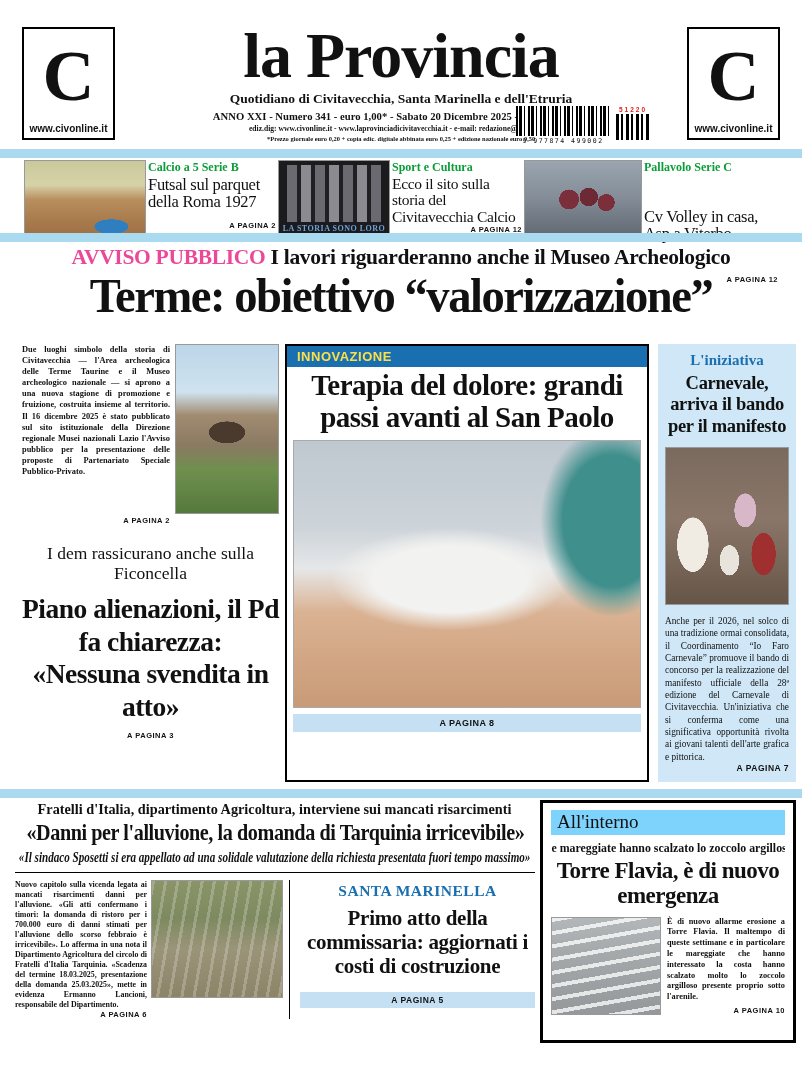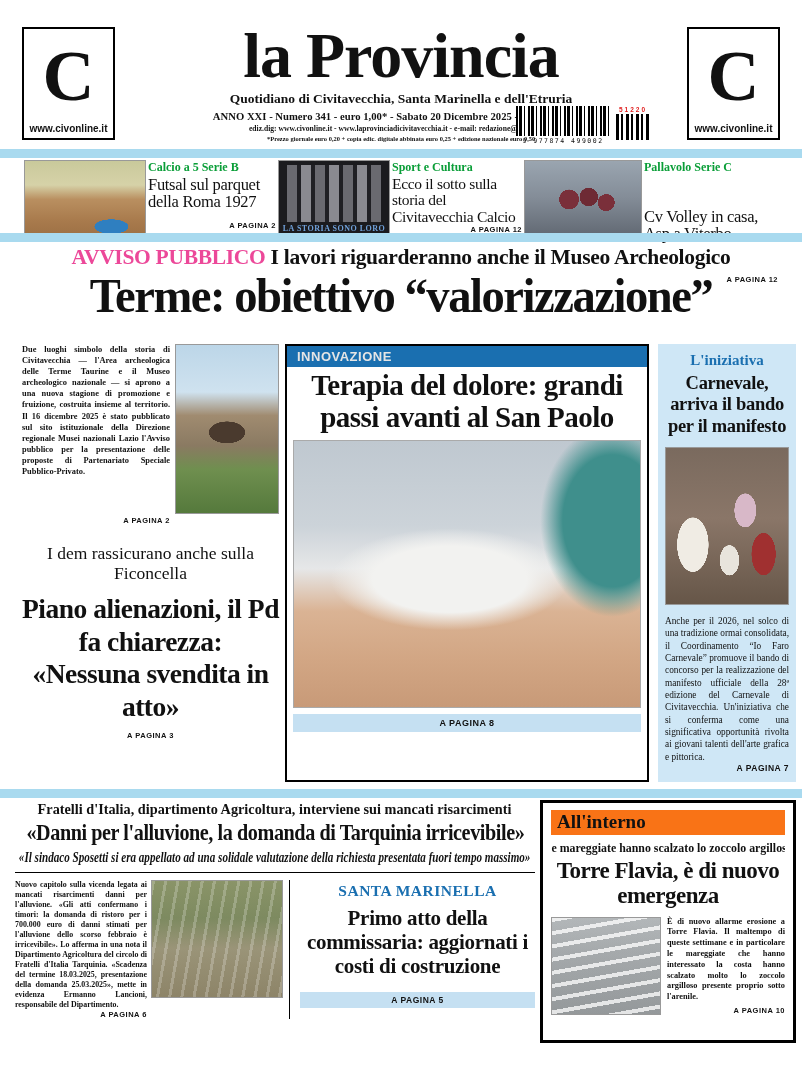--- a/index.html
+++ b/index.html
@@ -60,21 +60,21 @@
   .lead-body-row { display:flex; gap:5px; }
   .lead-body { width:148px; font-size:8.4px; font-weight:bold; text-align:justify; line-height:1.32; }
   .ph-terme { width:104px; height:170px; border:1px solid #999; background:
       radial-gradient(ellipse 30px 18px at 50% 52%, #4a3a2e 0 60%, rgba(0,0,0,0) 61%),
       linear-gradient(180deg,#bcd6e8 0%,#cfe2ef 28%,#a08b70 42%,#8a7a62 60%,#6f8f4f 74%,#55793c 100%); }
   .lead-pageref { text-align:right; margin-top:2px; width:148px; }
   .pd-kicker { text-align:center; font-size:17.5px; margin-top:18px; line-height:1.15; }
   .pd-headline { text-align:center; font-size:27.5px; font-weight:bold; line-height:1.18; letter-spacing:-0.5px; margin-top:10px; }
   .pd-pageref { text-align:center; margin-top:8px; }
   .innov-box { position:absolute; left:285px; top:344px; width:364px; height:438px; border:2.5px solid #000; background:#fff; }
-  .innov-bar { background:#1a6fb0; color:#e5e5e5; font-family:"Liberation Sans",sans-serif; font-weight:bold; font-size:13px; letter-spacing:0.5px; padding:3px 0 3px 10px; }
+  .innov-bar { background:#1a6fb0; color:#fde047; font-family:"Liberation Sans",sans-serif; font-weight:bold; font-size:13px; letter-spacing:0.5px; padding:3px 0 3px 10px; }
   .innov-kicker { font-size:11.5px; font-weight:bold; margin-top:7px; }
   .innov-headline { text-align:center; font-size:29px; font-weight:bold; line-height:1.1; letter-spacing:-0.5px; margin-top:3px; }
   .ph-surgery { height:268px; margin:6px 6px 0; border:1px solid #aaa; background:
       radial-gradient(ellipse 90px 120px at 92% 30%, #3f8f8c 0 55%, rgba(63,143,140,0) 80%),
       radial-gradient(ellipse 140px 60px at 45% 52%, #f2f2f0 0 55%, rgba(242,242,240,0) 85%),
       linear-gradient(180deg,#bfc8d0 0%,#ccd3d9 32%,#e6e7e8 48%,#dab394 64%,#d2a684 82%,#c89a78 100%); }
   .innov-pagestrip { margin:6px 6px 0; background:#c5e0f2; text-align:center; font-family:"Liberation Sans",sans-serif; font-weight:bold; font-size:9px; letter-spacing:0.5px; padding:4px 0; }
   .side-panel { position:absolute; left:658px; top:344px; width:138px; height:438px; background:#cfe7f6; padding:8px 7px; }
   .side-label { color:#1a6fb0; font-weight:bold; font-size:15px; text-align:center; }
   .side-headline { text-align:center; font-size:18.5px; font-weight:bold; line-height:1.15; letter-spacing:-0.3px; margin-top:4px; }
@@ -96,21 +96,21 @@
   .flood-body-col { width:132px; }
   .flood-body { font-size:7.9px; font-weight:bold; text-align:justify; line-height:1.27; }
   .ph-flood { width:132px; height:118px; margin-left:4px; border:1px solid #999; background:
       repeating-linear-gradient(100deg, rgba(255,255,255,0.22) 0 3px, rgba(0,0,0,0) 3px 12px),
       linear-gradient(180deg,#8a9468 0%,#7d8a60 32%,#9a9478 58%,#8d8468 100%); }
   .sm-block { flex:1; margin-left:6px; border-left:1.5px solid #000; padding:2px 0 0 10px; display:flex; flex-direction:column; }
   .sm-label { color:#1a6fb0; font-weight:bold; font-size:15.5px; text-align:center; letter-spacing:0.5px; }
   .sm-headline { text-align:center; font-size:21px; font-weight:bold; line-height:1.15; letter-spacing:-0.3px; margin-top:6px; }
   .sm-pagestrip { margin-top:14px; background:#c5e0f2; text-align:center; font-family:"Liberation Sans",sans-serif; font-weight:bold; font-size:8.5px; letter-spacing:0.5px; padding:3px 0; }
   .interno-box { position:absolute; left:540px; top:800px; width:256px; height:243px; border:3px solid #000; padding:7px 8px; background:#fff; }
-  .interno-bar { background:#f97316; font-size:19px; font-weight:bold; padding:1px 0 2px 6px; }
+  .interno-bar { background:#7dd3fc; font-size:19px; font-weight:normal; padding:1px 0 2px 6px; }
   .interno-kicker { font-size:12.5px; font-weight:bold; margin-top:6px; }
   .interno-headline { text-align:center; font-size:23px; font-weight:bold; line-height:1.1; letter-spacing:-0.5px; margin-top:2px; }
   .interno-row { display:flex; margin-top:8px; gap:6px; }
   .ph-sea { width:110px; height:98px; border:1px solid #999; background:
       repeating-linear-gradient(170deg, rgba(255,255,255,0.75) 0 4px, rgba(150,155,158,0.15) 4px 13px),
       linear-gradient(180deg,#b8bcbe 0%,#a8acae 35%,#94989a 100%); }
   .interno-body-col { flex:1; display:flex; flex-direction:column; }
   .interno-body { font-size:8.3px; font-weight:bold; text-align:justify; line-height:1.3; }
 </style>
 </head>
@@ -163,21 +163,21 @@
       <div class="pageref">A PAGINA 2</div>
     </div>
 
     <div class="strip-photo ph-book">
       <div class="book-strips"></div>
       <div class="book-title">LA STORIA SONO LORO</div>
       <div class="book-sub">IL CALCIO A CIVITAVECCHIA DAL 1920</div>
     </div>
     <div class="strip-text" style="width:130px;">
       <div class="strip-kicker">Sport e Cultura</div>
-      <div class="strip-head" style="font-size:15.5px;">Ecco il sotto sulla storia del Civitavecchia Calcio</div>
+      <div class="strip-head" style="font-size:15.5px;">Ecco il sito sulla storia del Civitavecchia Calcio</div>
       <div class="pageref">A PAGINA 12</div>
     </div>
 
     <div class="strip-photo ph-volley"></div>
     <div class="strip-text" style="width:134px;gap:32px;">
       <div class="strip-kicker">Pallavolo Serie C</div>
       <div class="strip-head">Cv Volley in casa, Asp a Viterbo</div>
       <div class="pageref">A PAGINA 12</div>
     </div>
   </div>

